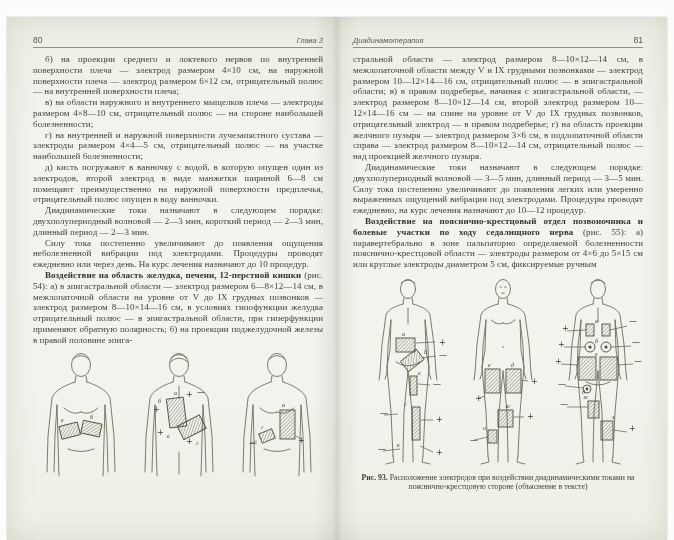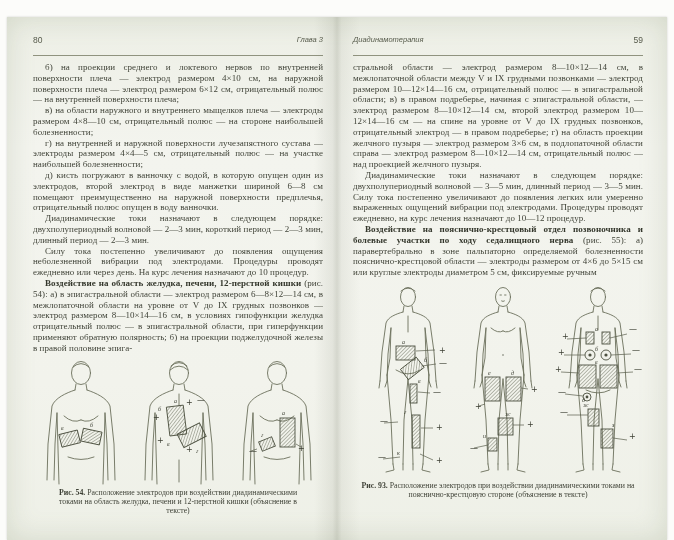--- a/index.html
+++ b/index.html
@@ -18,22 +18,22 @@
     background:linear-gradient(90deg,rgba(95,100,80,0) 0%,rgba(95,100,80,.10) 40%,rgba(95,100,80,.20) 50%,rgba(95,100,80,.08) 60%,rgba(95,100,80,0) 100%);
     pointer-events:none;
   }
   .page{position:absolute;top:0;height:100%;width:50%;}
   .page.left{left:0;}
   .page.right{left:50%;}
   .inner{position:absolute;top:18px;}
   .page.left  .inner{left:26px;right:14px;}
   .page.right .inner{left:16px;right:24px;}
   .pagehead{
-    display:flex;justify-content:space-between;align-items:flex-start;
-    border-bottom:1px solid #90937f;padding-bottom:10px;
+    display:flex;justify-content:space-between;align-items:center;
+    border-bottom:1px solid #90937f;padding-bottom:2px;
     color:#565a4b;
   }
   .pagehead .num{font-size:8.5px;font-family:"Liberation Sans",sans-serif;}
   .pagehead .rh{font-size:7.5px;font-style:italic;font-family:"Liberation Sans",sans-serif;}
   .bodytext{
     margin-top:6px;font-size:9px;line-height:10.8px;text-align:justify;
     color:#3e4136;letter-spacing:.05px;
   }
   .bodytext p{margin:0;text-indent:12px;}
   .bodytext p.noindent{text-indent:0;}
@@ -134,31 +134,28 @@
               <text x="153" y="94" class="ann sign">+</text>
               <text x="163" y="95" class="ann">г</text>
               <text x="249" y="57" class="ann">а</text>
               <text x="228" y="79" class="ann">г</text>
               <text x="216" y="96" class="ann sign">—</text>
               <text x="265" y="93" class="ann sign">+</text>
             </g>
         </svg>
       </div>
 
-      <div class="caption c54">
-        <b>Рис. 54.</b><span> Расположение электродов при воздействии диадинамическими токами на область желудка, печени и 12-перстной кишки (объяснение в тексте)</span>
-      </div>
     </div>
   </div>
 
   <div class="page right">
     <div class="inner">
       <div class="pagehead">
         <span class="rh">Диадинамотерапия</span>
-        <span class="num">59</span>
+        <span class="num">81</span>
       </div>
       <div class="bodytext">
         <p class="noindent"><b></b><span>стральной области — электрод размером 8—10×12—14 см, в межлопаточной области между V и IX грудными позвонками — электрод размером 10—12×14—16 см, отрицательный полюс — в эпигастральной области; в) в правом подреберье, начиная с эпигастральной области, — электрод размером 8—10×12—14 см, второй электрод размером 10—12×14—16 см — на спине на уровне от V до IX грудных позвонков, отрицательный электрод — в правом подреберье; г) на область проекции желчного пузыря — электрод размером 3×6 см, в подлопаточной области справа — электрод размером 8—10×12—14 см, отрицательный полюс — над проекцией желчного пузыря.</span></p>
         <p><b></b><span>Диадинамические токи назначают в следующем порядке: двухполупериодный волновой — 3—5 мин, длинный период — 3—5 мин. Силу тока постепенно увеличивают до появления легких или умеренно выраженных ощущений вибрации под электродами. Процедуры проводят ежедневно, на курс лечения назначают до 10—12 процедур.</span></p>
         <p><b>Воздействие на пояснично-крестцовый отдел позвоночника и болевые участки по ходу седалищного нерва</b><span> (рис. 55): а) паравертебрально в зоне пальпаторно определяемой болезненности пояснично-крестцовой области — электроды размером от 4×6 до 5×15 см или круглые электроды диаметром 5 см, фиксируемые ручным</span></p>
       </div>
 
       <div class="figure">
         <svg width="300" height="196" viewBox="0 0 300 196">
           <defs>

